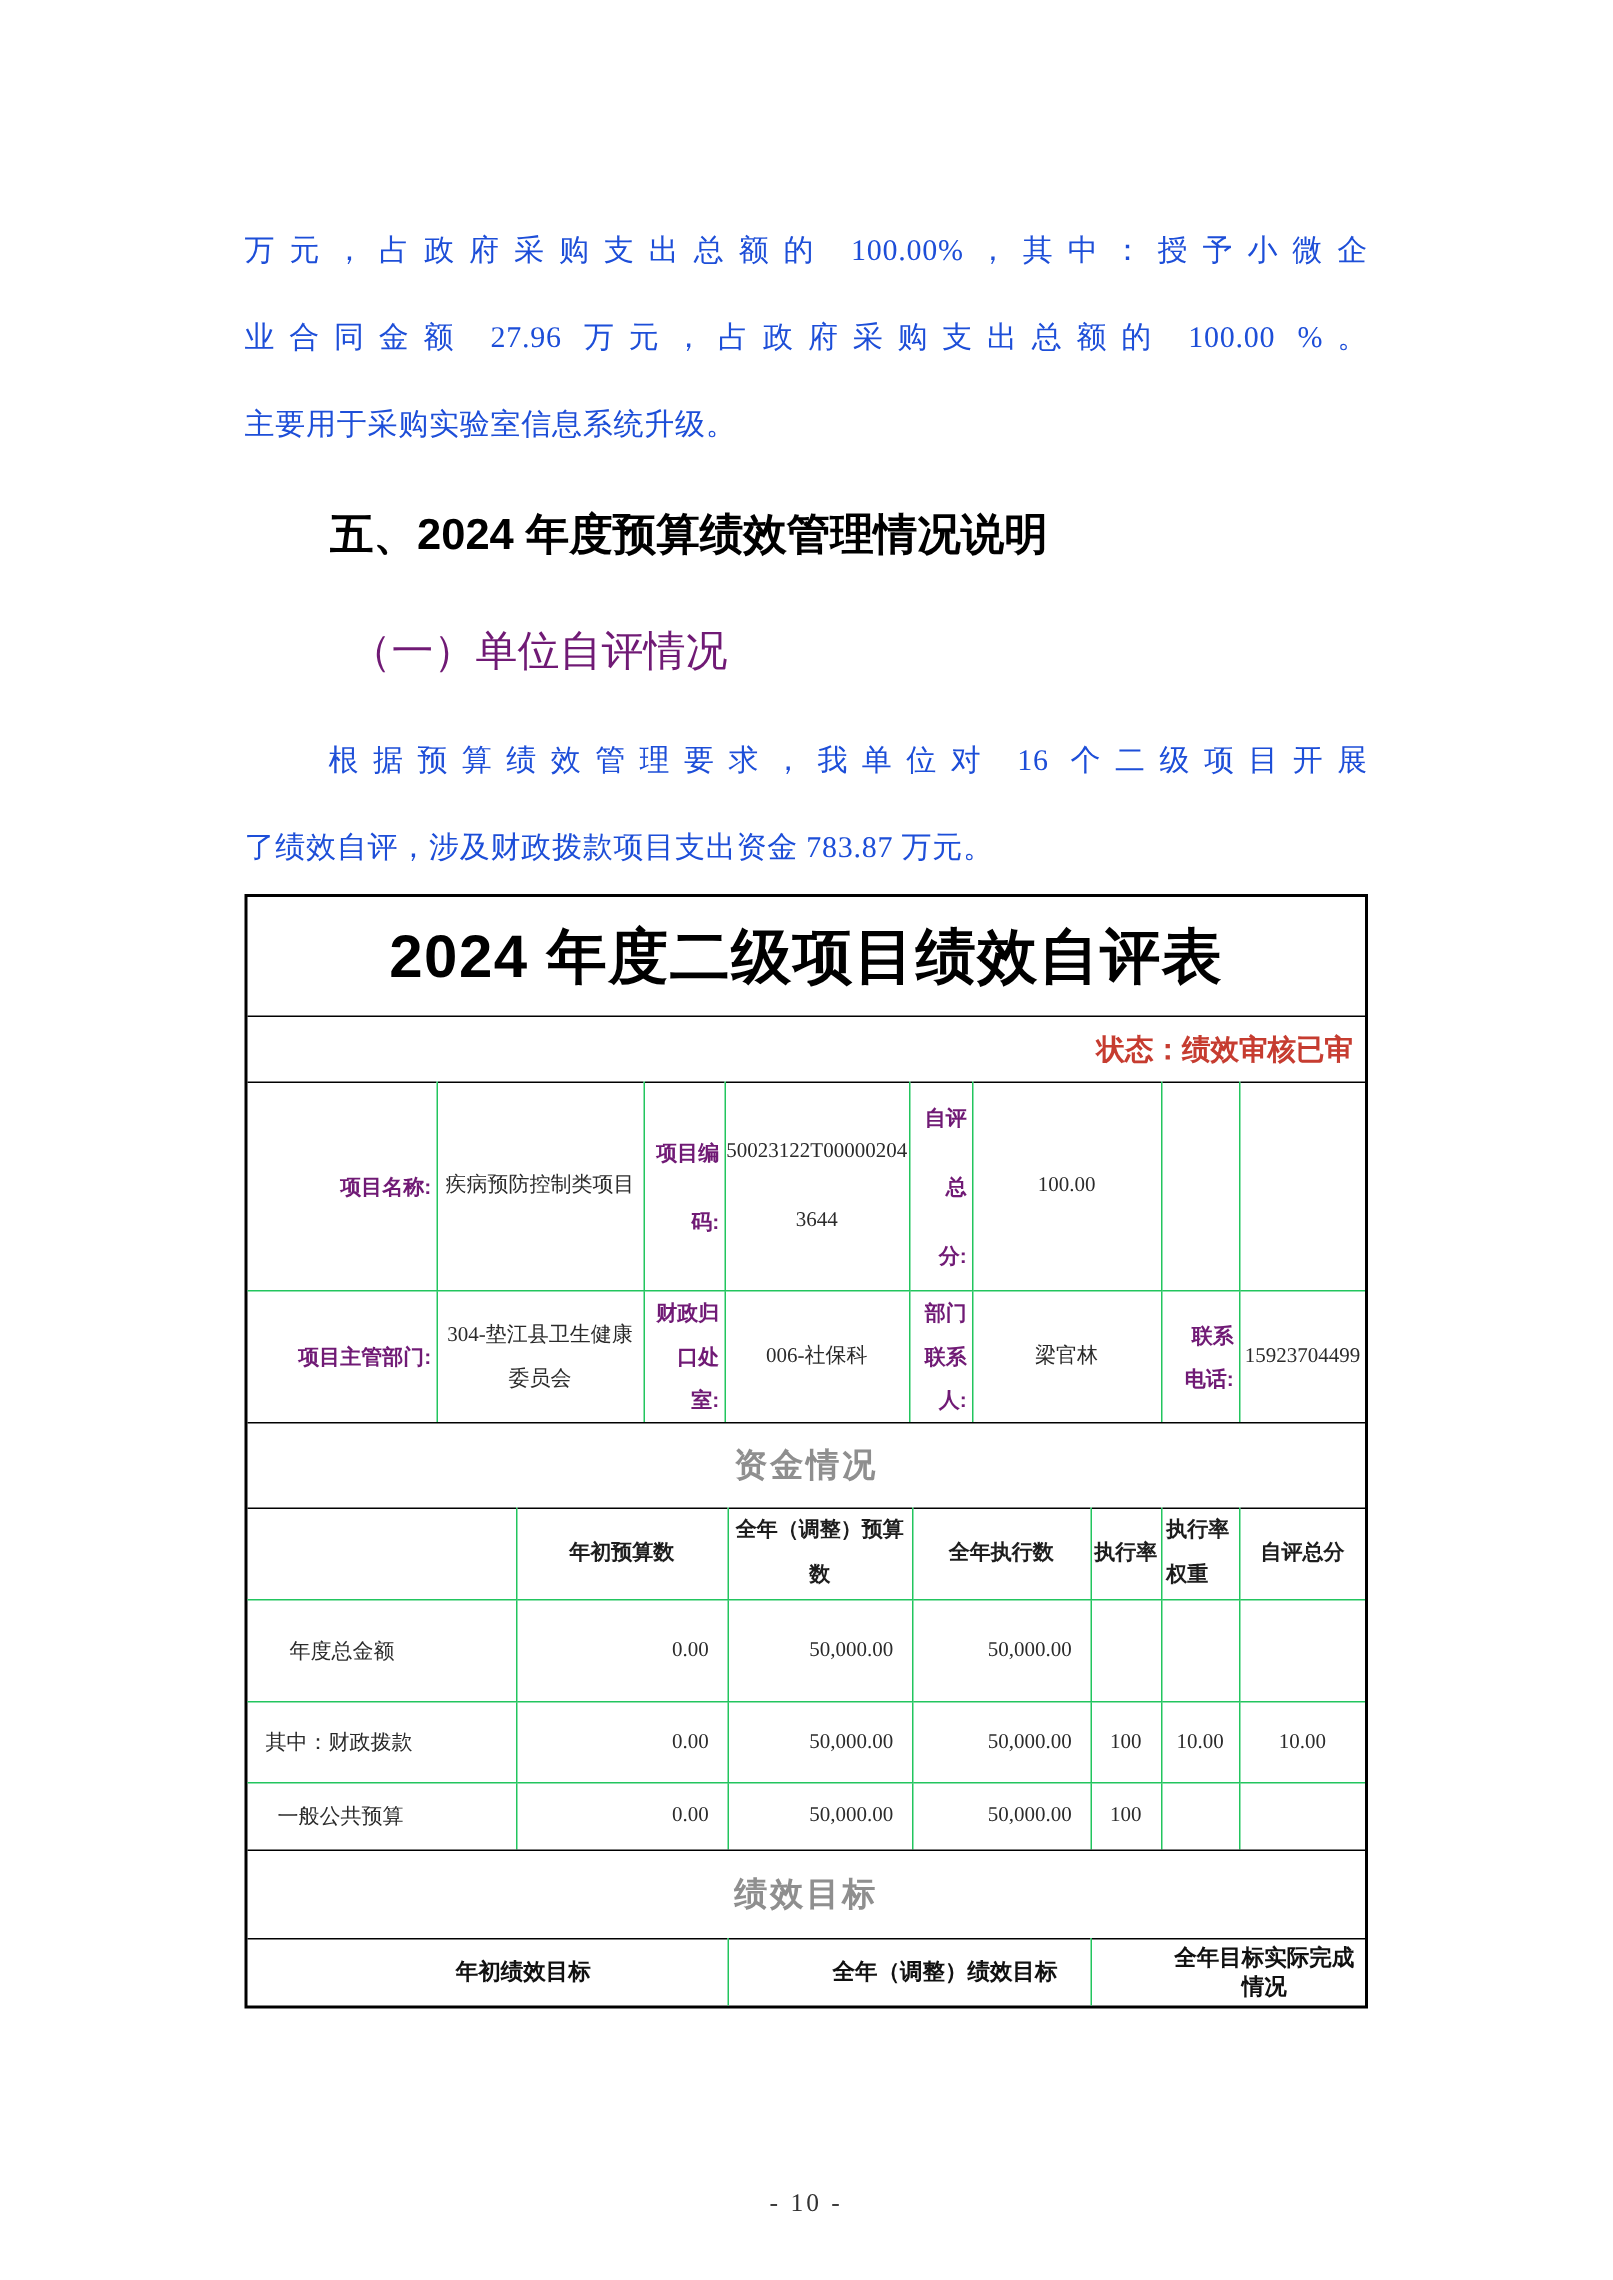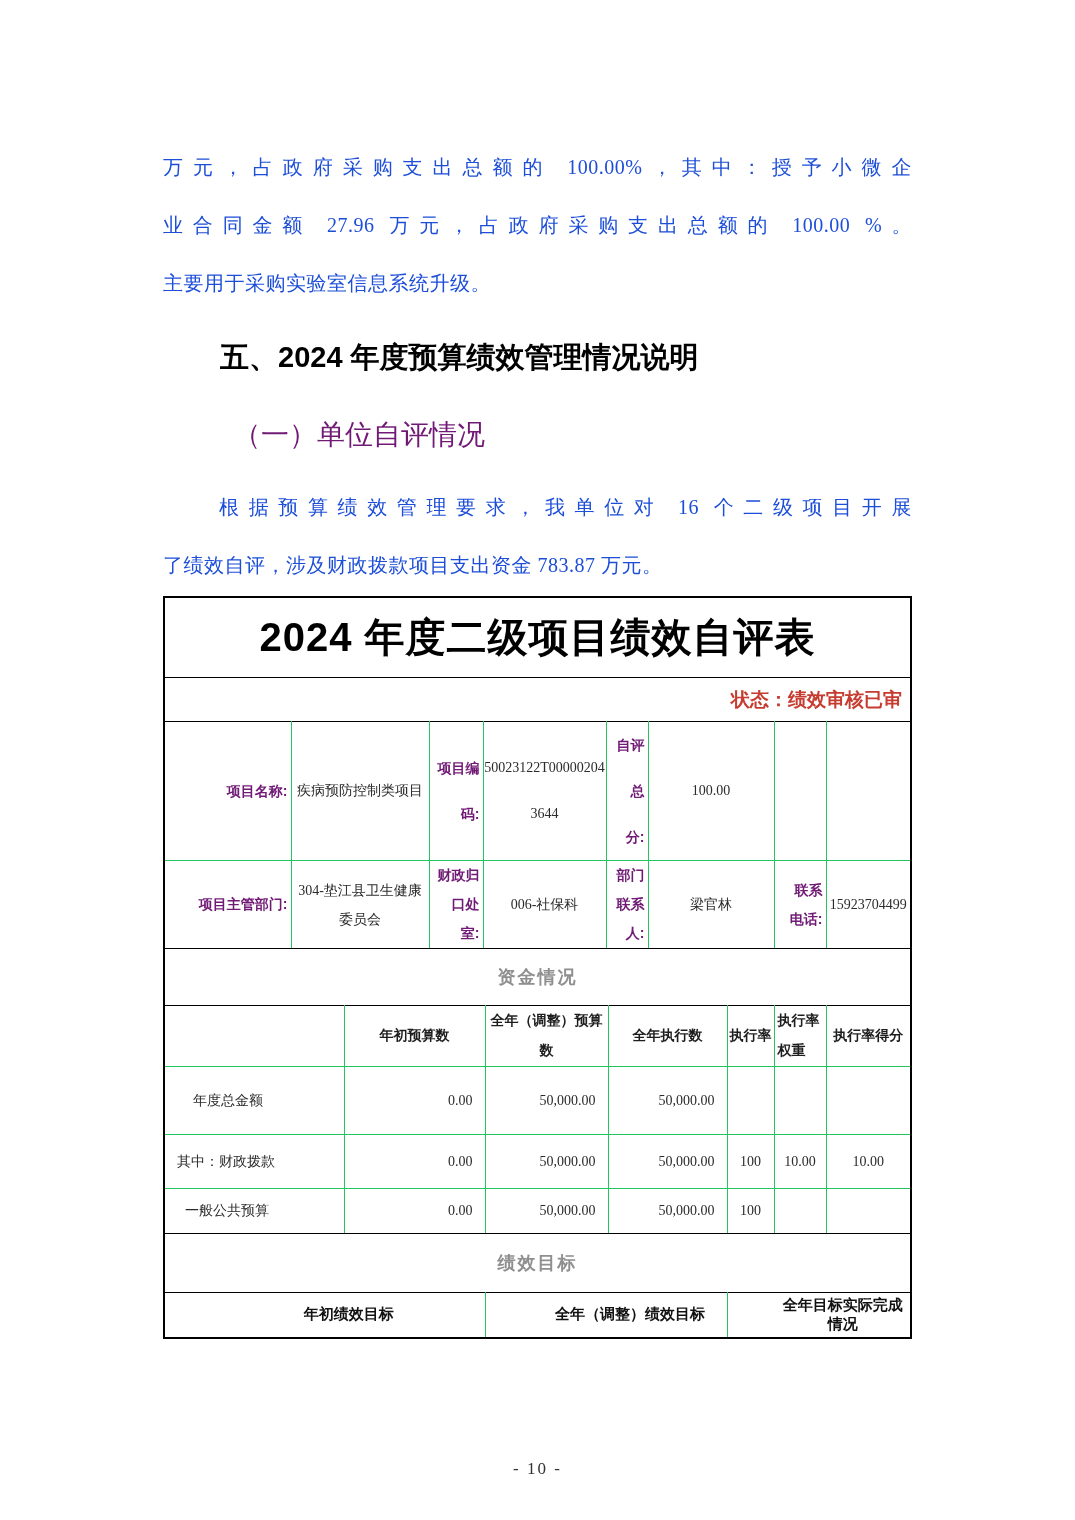--- a/index.html
+++ b/index.html
@@ -97,21 +97,21 @@
   }
   .info-table td.val { text-align: center; padding: 0 0; }
 
   
   .section-banner {
     display: flex;
     align-items: center;
     justify-content: center;
     font-family: "Liberation Sans", "DejaVu Sans", sans-serif;
     font-weight: bold;
-    font-size: 18px;
+    font-size: 22px;
     letter-spacing: 2px;
     color: #8f8f8f;
   }
   .section-banner.funding { height: 57px; }
   .section-banner.goals   { height: 59px; }
 
   
   .fund-table tr.hd th {
     height: 58px;
     font-weight: bold;
@@ -224,21 +224,21 @@
           <col style="width:84px">
       </colgroup>
       <tbody>
           <tr class="hd">
         <th></th>
         <th>年初预算数</th>
         <th>全年（调整）预算数</th>
         <th>全年执行数</th>
         <th>执行率</th>
         <th class="left">执行率权重</th>
-        <th>执行率得分</th>
+        <th>自评总分</th>
       </tr>
       <tr class="fr0">
         <td class="rowlbl">年度总金额</td>
         <td class="num">0.00</td>
         <td class="num">50,000.00</td>
         <td class="num">50,000.00</td>
         <td class="ctr"></td>
         <td class="ctr"></td>
         <td class="ctr"></td>
       </tr>

